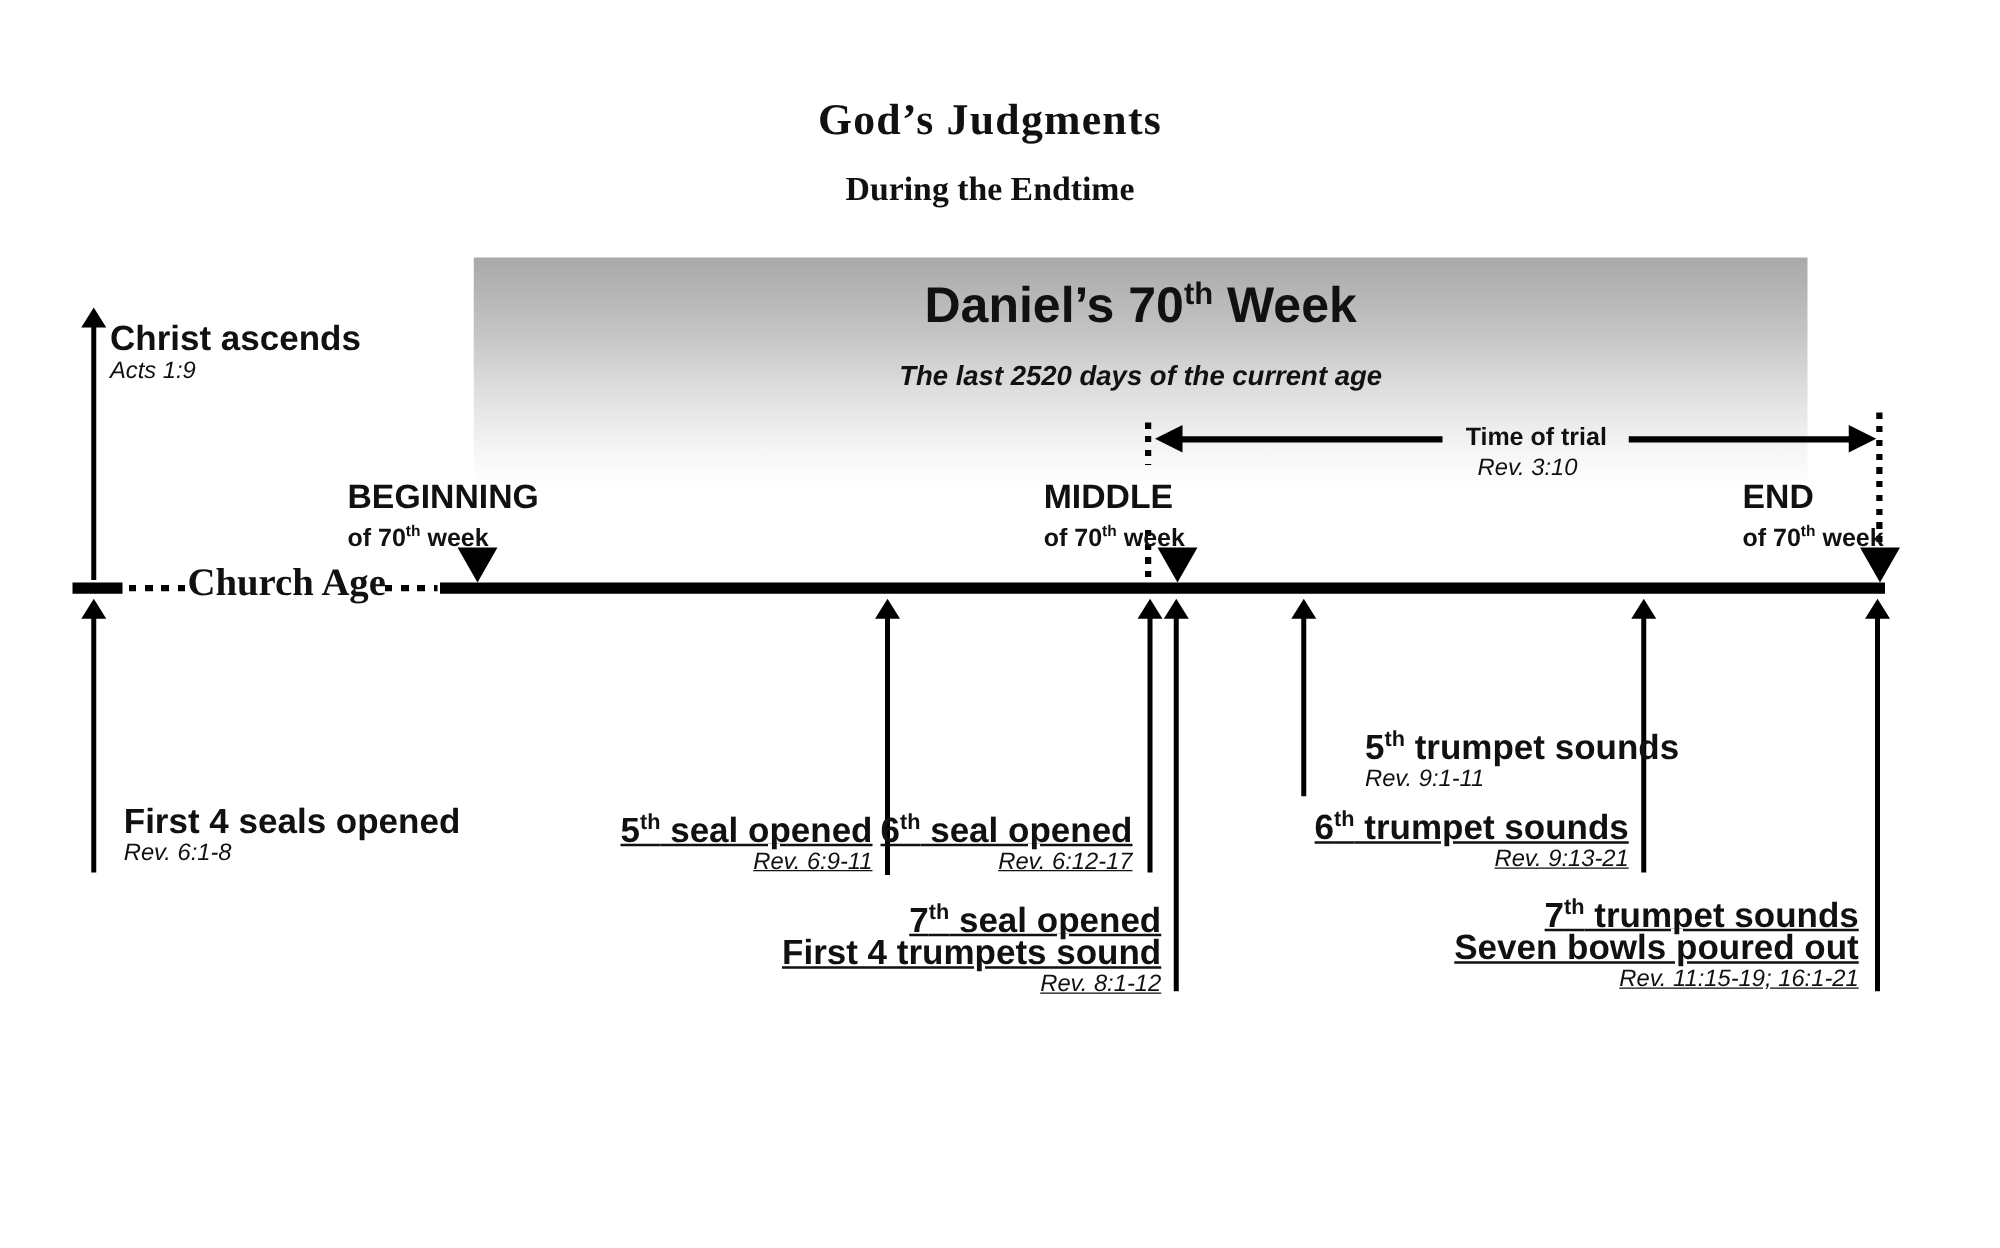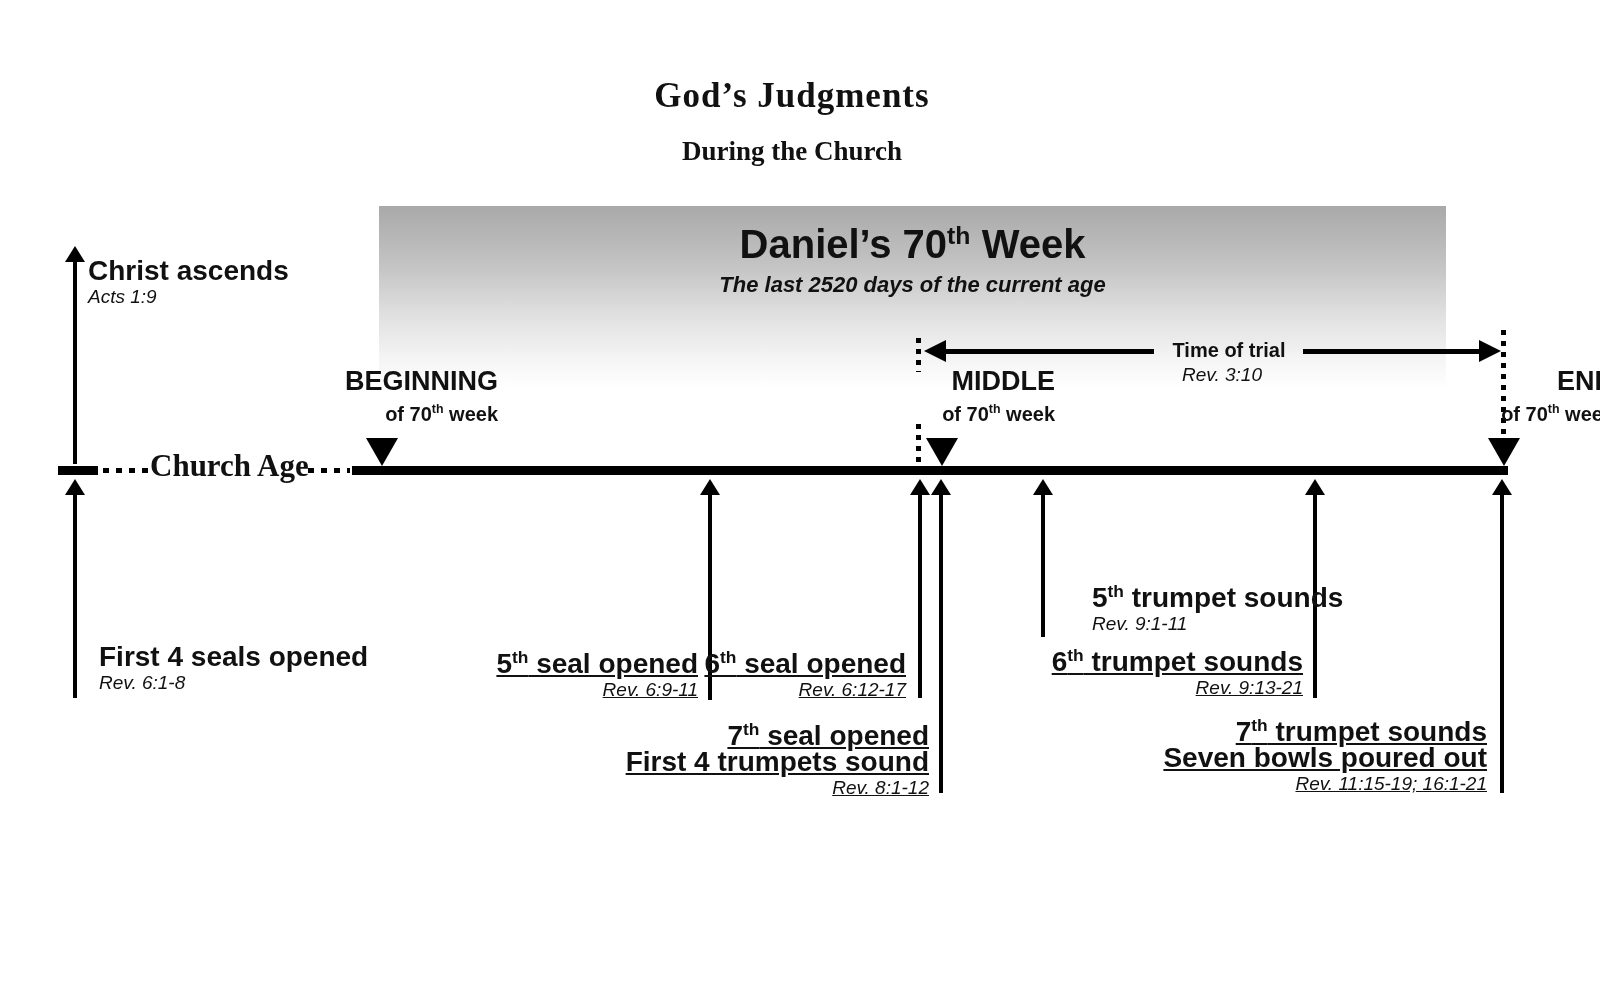--- a/index.html
+++ b/index.html
@@ -17,21 +17,21 @@
     font-family:"Liberation Serif", serif; font-weight:bold; font-size:27px;
   }
   
   .banner {
     position:absolute; left:379px; top:206px; width:1067px; height:182px;
     background:linear-gradient(to bottom,#a9a9a9 0%,#c3c3c3 32%,#dedede 58%,#f3f3f3 82%,#ffffff 100%);
     text-align:center;
   }
   .banner-heading { margin-top:16px; font-size:40px; font-weight:bold; }
   .banner-heading sup { font-size:0.62em; }
-  .banner-sub { margin-top:5px; font-size:22px; font-weight:bold; font-style:italic; }
+  .banner-sub { margin-top:21px; font-size:22px; font-weight:bold; font-style:italic; }
   
   .bar { position:absolute; background:#000; }
   #tl-stub { left:58px; top:466px; width:40px; height:9px; }
   #tl-main { left:352px; top:466px; width:1156px; height:9px; }
   .hdots {
     position:absolute; top:468px; height:5px;
     background:repeating-linear-gradient(to right,#000 0 6px,transparent 6px 13px);
   }
   #tl-dots-left  { left:103px; width:45px; }
   #tl-dots-right { left:308px; width:42px; }
@@ -41,21 +41,21 @@
   }
   
   .marker {
     position:absolute; width:0; height:0; top:438px;
     border-left:16px solid transparent; border-right:16px solid transparent;
     border-top:28px solid #000;
   }
   #marker-beginning { left:366px; }
   #marker-middle    { left:926px; }
   #marker-end       { left:1488px; }
-  .marker-label { position:absolute; width:220px; text-align:right; }
+  .marker-label { position:absolute; width:220px; text-align:left;margin-top:16px; }
   #label-beginning { left:278px; top:366px; }
   #label-middle    { left:835px; top:366px; }
   #label-end       { left:1394px; top:366px; z-index:3; }
   .marker-title { font-size:27px; font-weight:bold; line-height:31px; }
   .marker-sub   { font-size:20px; font-weight:bold; line-height:24px; }
   .marker-sub sup { font-size:0.62em; }
   
   .vdots {
     position:absolute; width:5px;
     background:repeating-linear-gradient(to bottom,#000 0 5px,transparent 5px 11px);
@@ -102,21 +102,21 @@
   #text-trumpet5    { left:1056px; top:578px;margin-left:36px; }
   #text-trumpet6    { right:297px; top:642px; }
   #text-trumpet7    { right:113px; top:712px; }
 </style>
 </head>
 <body>
 
 <div class="canvas">
 
   <div class="main-title">God’s Judgments</div>
-  <div class="main-subtitle">During the Church</div>
+  <div class="main-subtitle">During the Endtime</div>
 
   <div class="banner">
     <div class="banner-heading"><span>Daniel’s 70</span><sup>th</sup><span> Week</span></div>
     <div class="banner-sub">The last 2520 days of the current age</div>
   </div>
 
   <div class="trial-head" id="trial-head-left"></div>
   <div class="trial-shaft" id="trial-shaft-left"></div>
   <div class="trial-label">Time of trial</div>
   <div class="trial-ref">Rev. 3:10</div>

